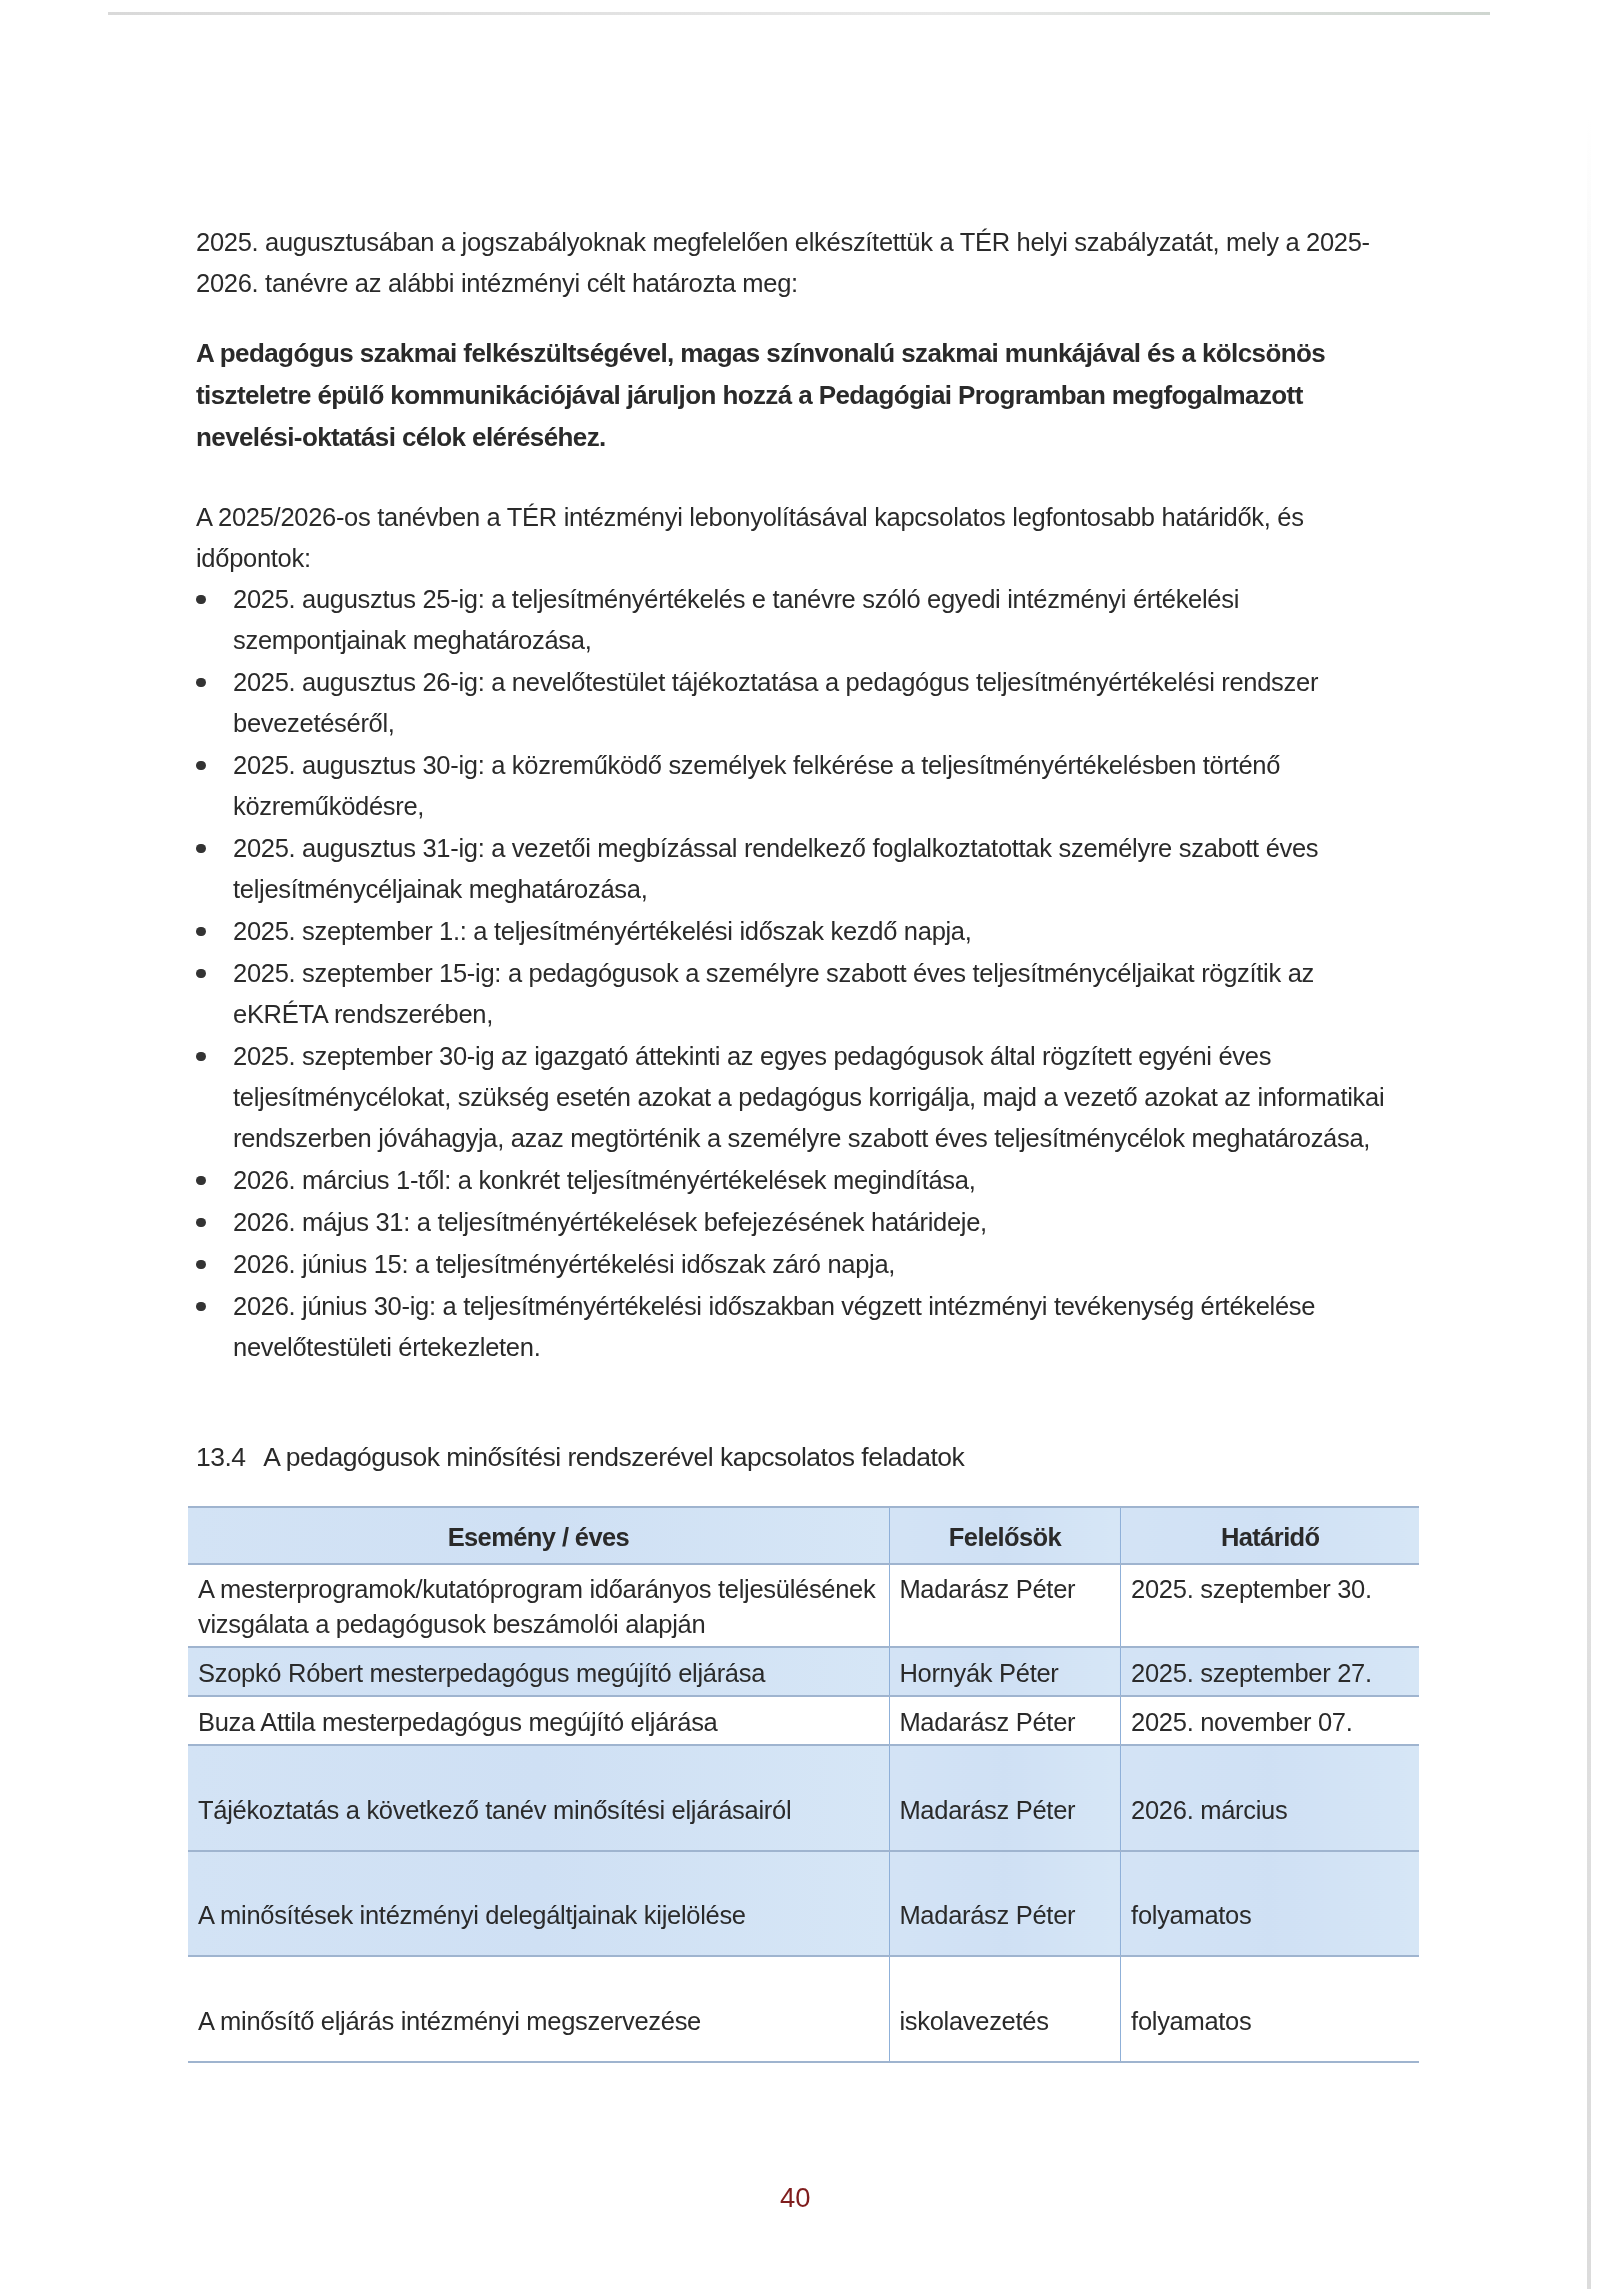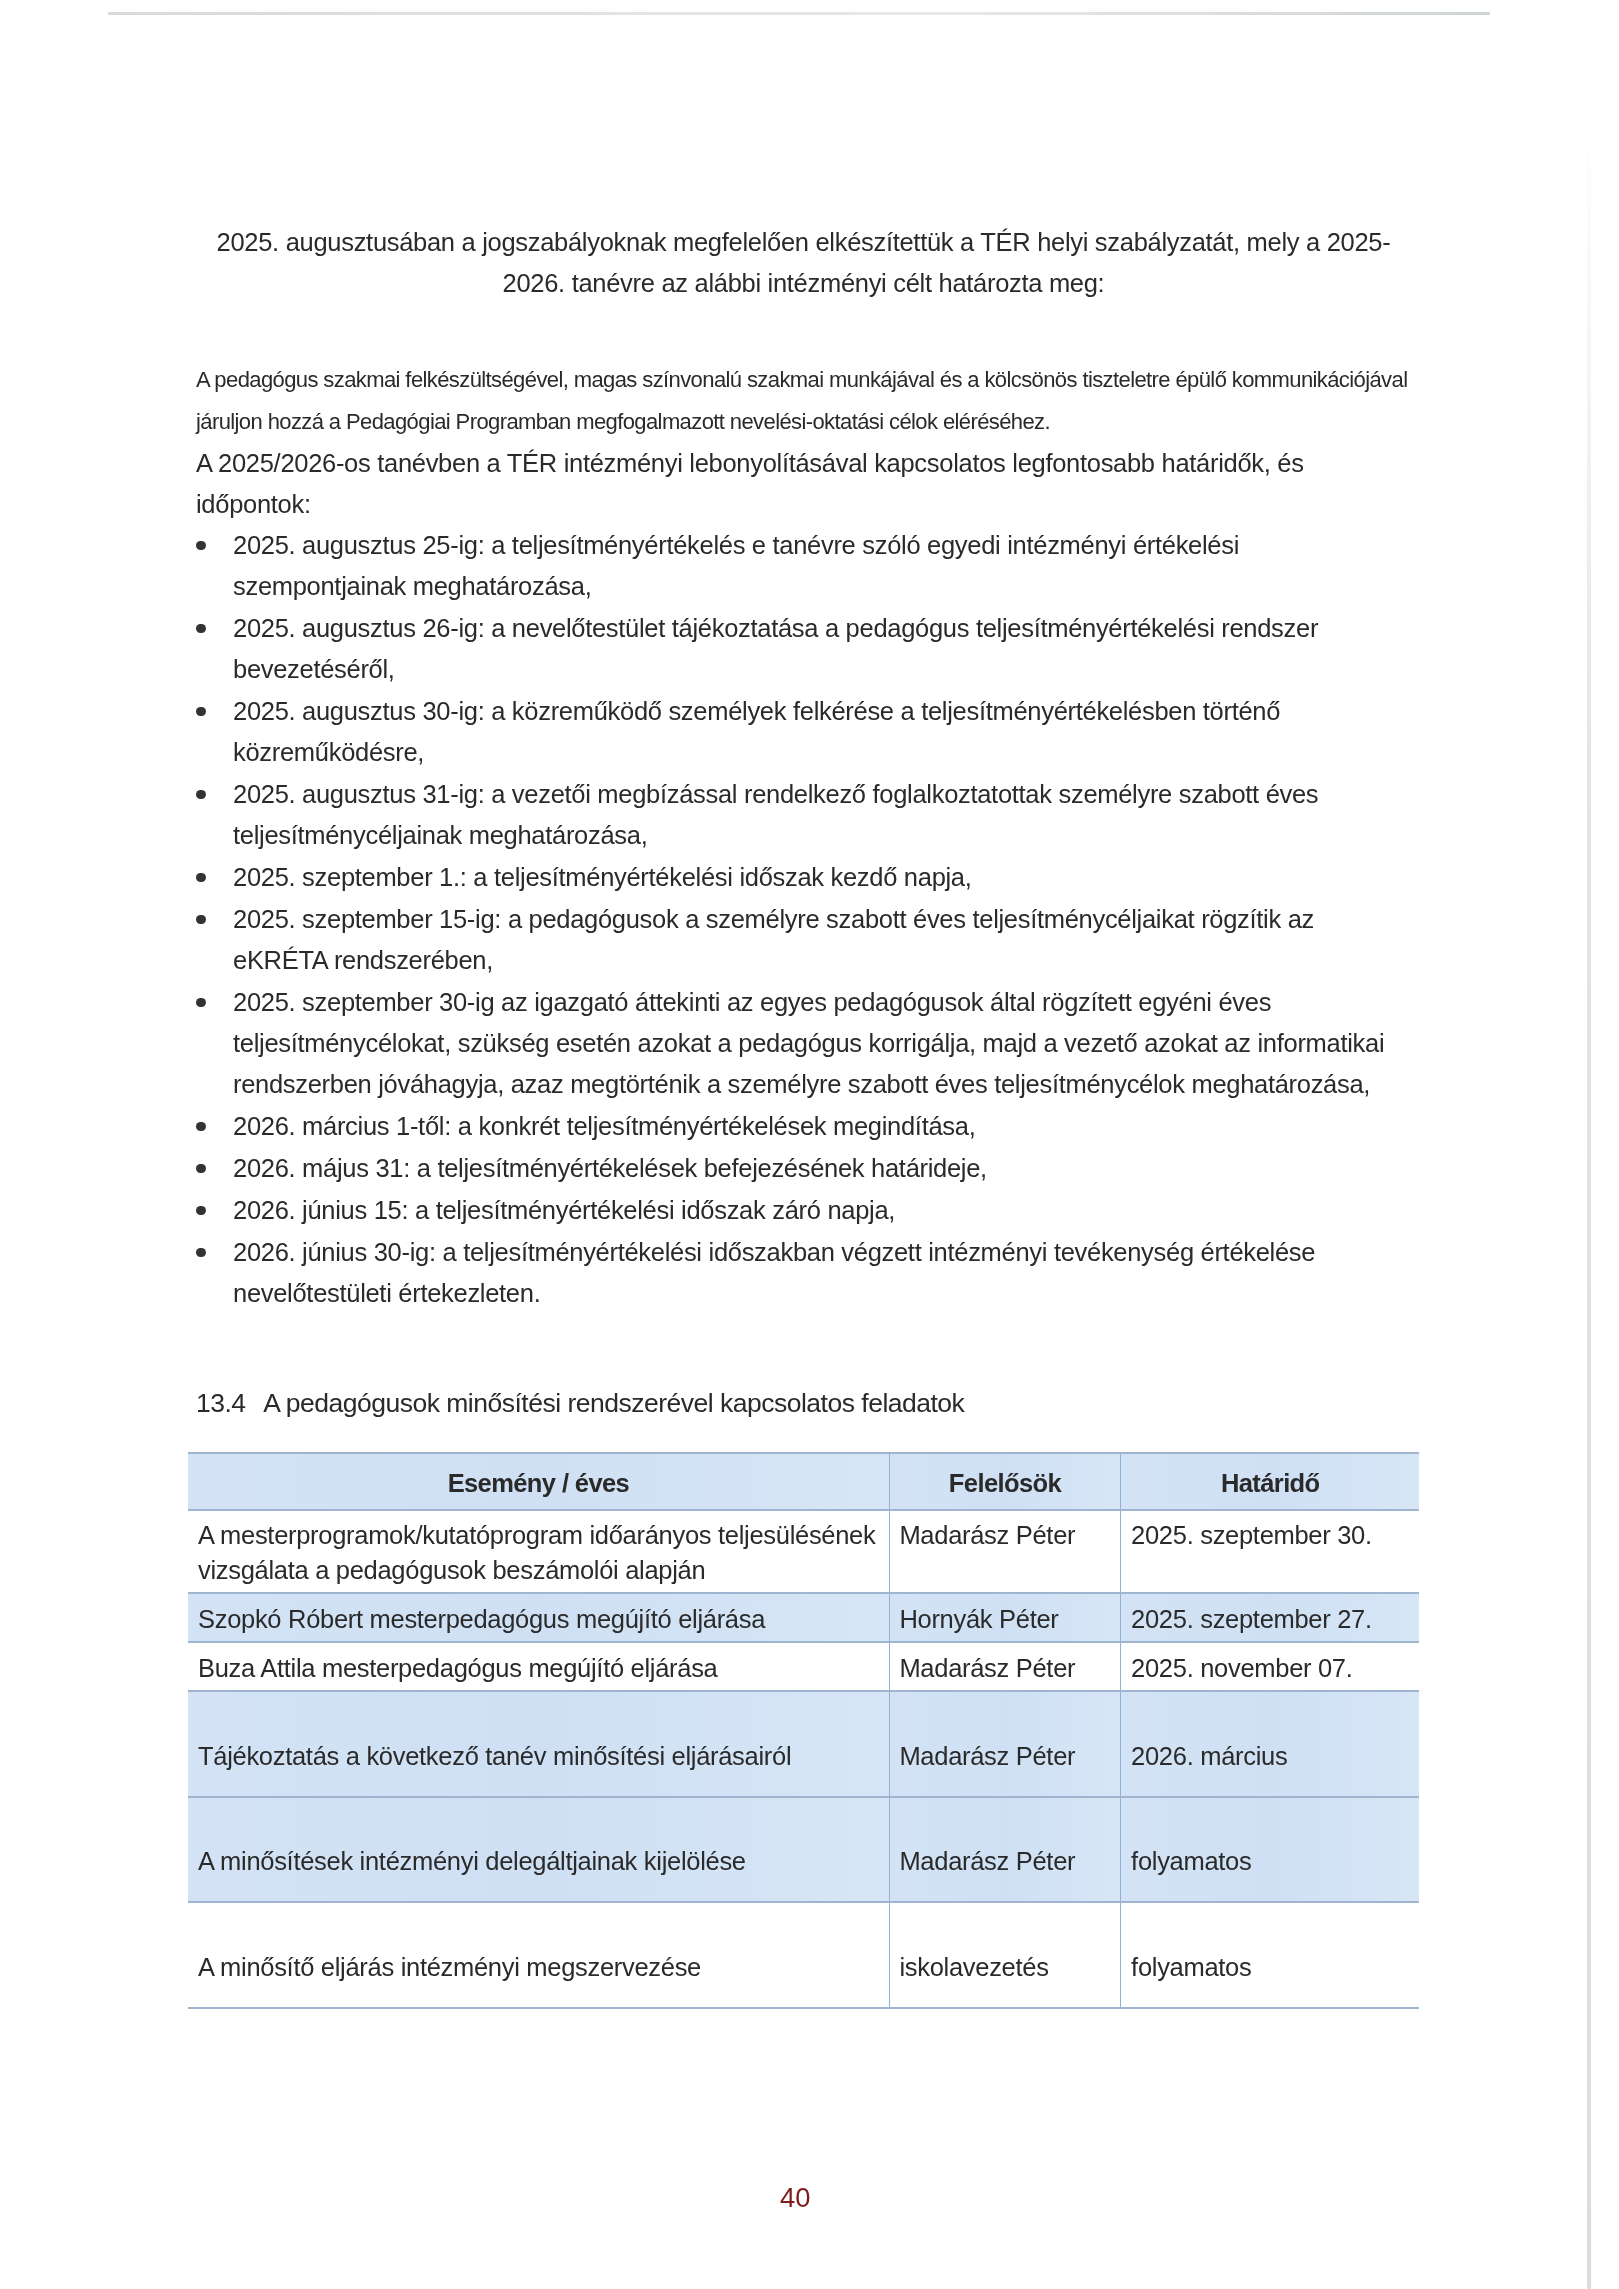--- a/index.html
+++ b/index.html
@@ -11,22 +11,22 @@
     position: absolute; left: 108px; top: 11.8px; width: 1382px; height: 2.9px;
     background: linear-gradient(to right, #d9d9d9, #e8e8e8 60%, #cfd6d0);
   }
   .scan-right {
     position: absolute; left: 1587px; top: 118px; width: 3.9px; height: 2172px;
     background: linear-gradient(to bottom, #ffffff, #e4e4e4 30%, #dcdcdc);
   }
   .content { position: absolute; left: 196px; top: 222px; width: 1215px; }
   p { margin: 0; }
   .para { font-size: 25.5px; line-height: 41px; letter-spacing: -0.3px; }
-  .para-1 { margin-bottom: 55px; text-align: center; }
-  .goal { font-size: 22px; line-height: 42px; font-weight: normal; letter-spacing: -0.6px; }
+  .para-1 { margin-bottom: 28px; }
+  .goal { font-size: 26px; line-height: 42px; font-weight: bold; letter-spacing: -0.6px; margin-bottom: 39px; }
   .para-2 { }
   ul.deadlines { list-style: none; margin: 0; padding: 0; }
   ul.deadlines li {
     position: relative; padding-left: 37px; font-size: 25.5px; line-height: 41px;
     letter-spacing: -0.3px; margin-bottom: 1px;
   }
   ul.deadlines li .bullet {
     position: absolute; left: 0; top: 15.7px; width: 9.8px; height: 9.8px; border-radius: 50%; background: #333;
   }
   .section-title {

